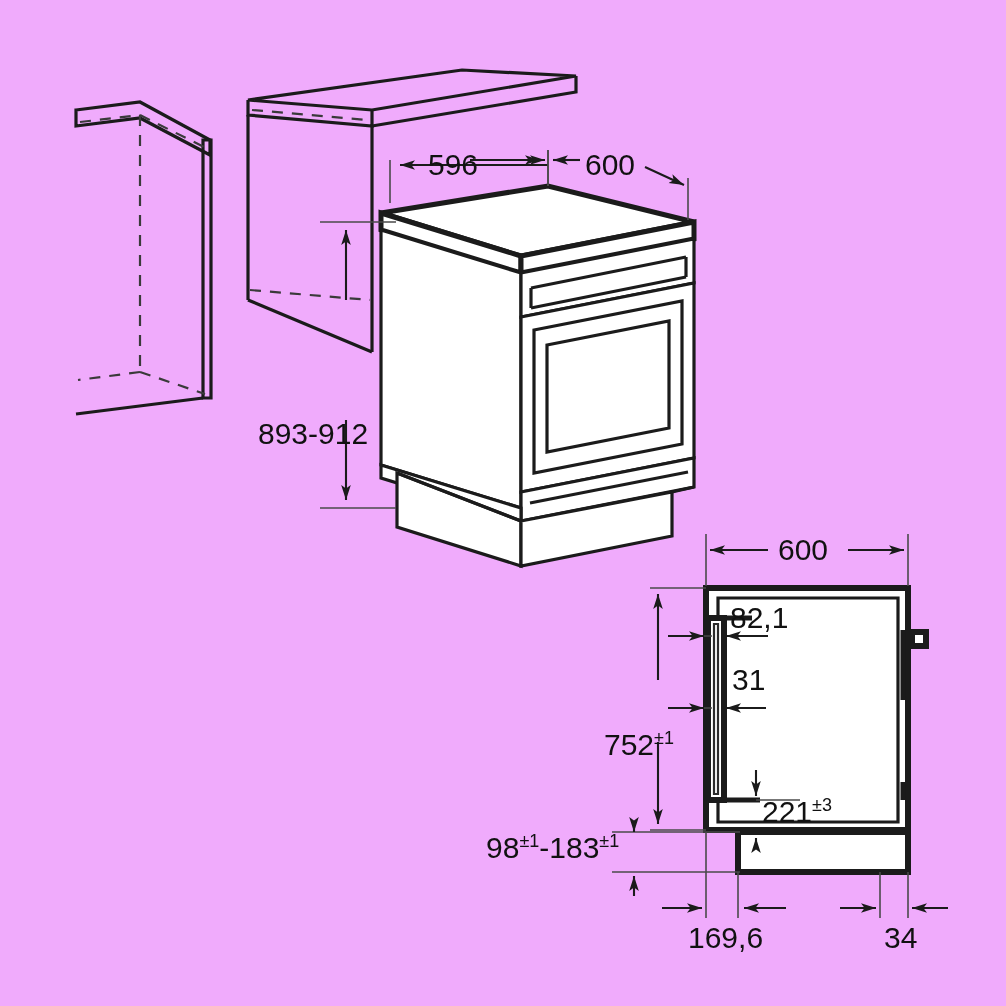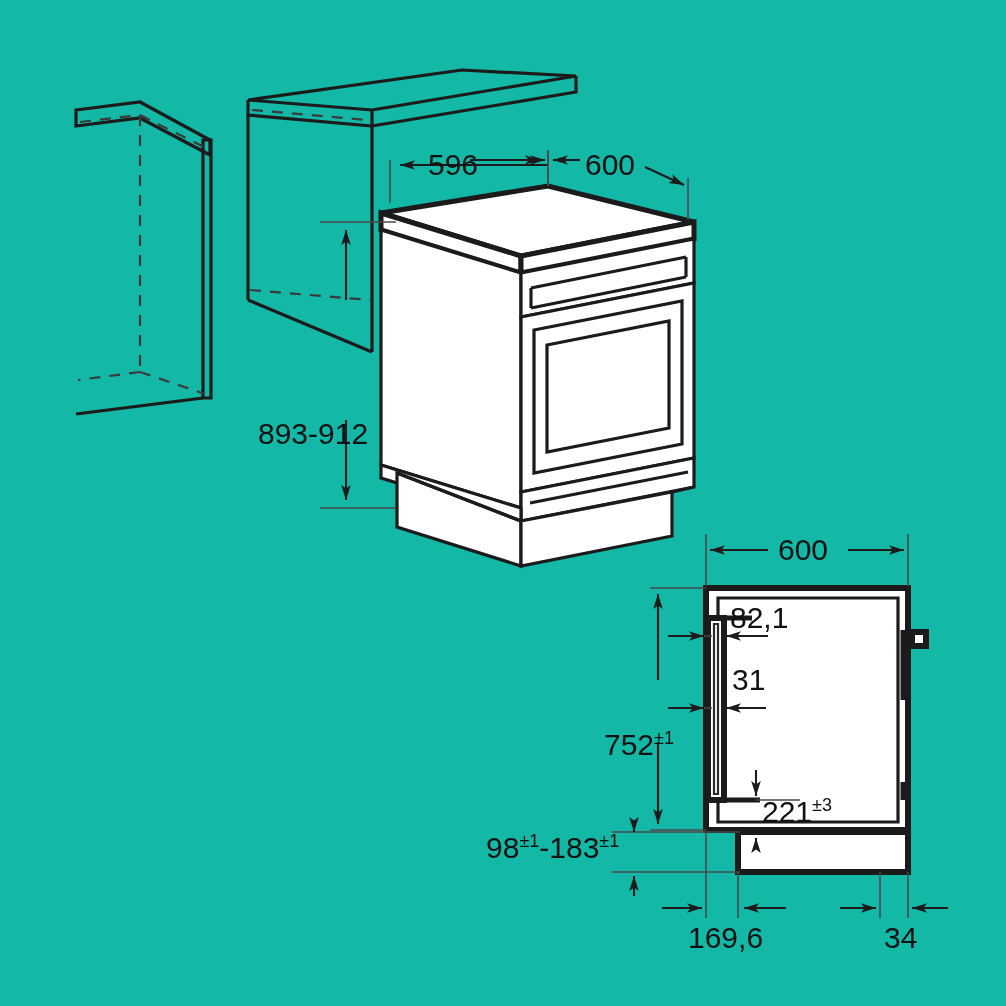--- a/index.html
+++ b/index.html
@@ -10,21 +10,21 @@
   body {
     width: 1006px;
     height: 1006px;
     font-family: "Liberation Sans", sans-serif;
     overflow: hidden;
   }
   #drawing-root {
     position: relative;
     width: 1006px;
     height: 1006px;
-    background: #14b8a6;
+    background: #f0abfc;
   }
   svg#tech-drawing {
     display: block;
     width: 1006px;
     height: 1006px;
   }
   .outline-heavy {
     fill: none;
     stroke: #1b1b1b;
     stroke-width: 5;

